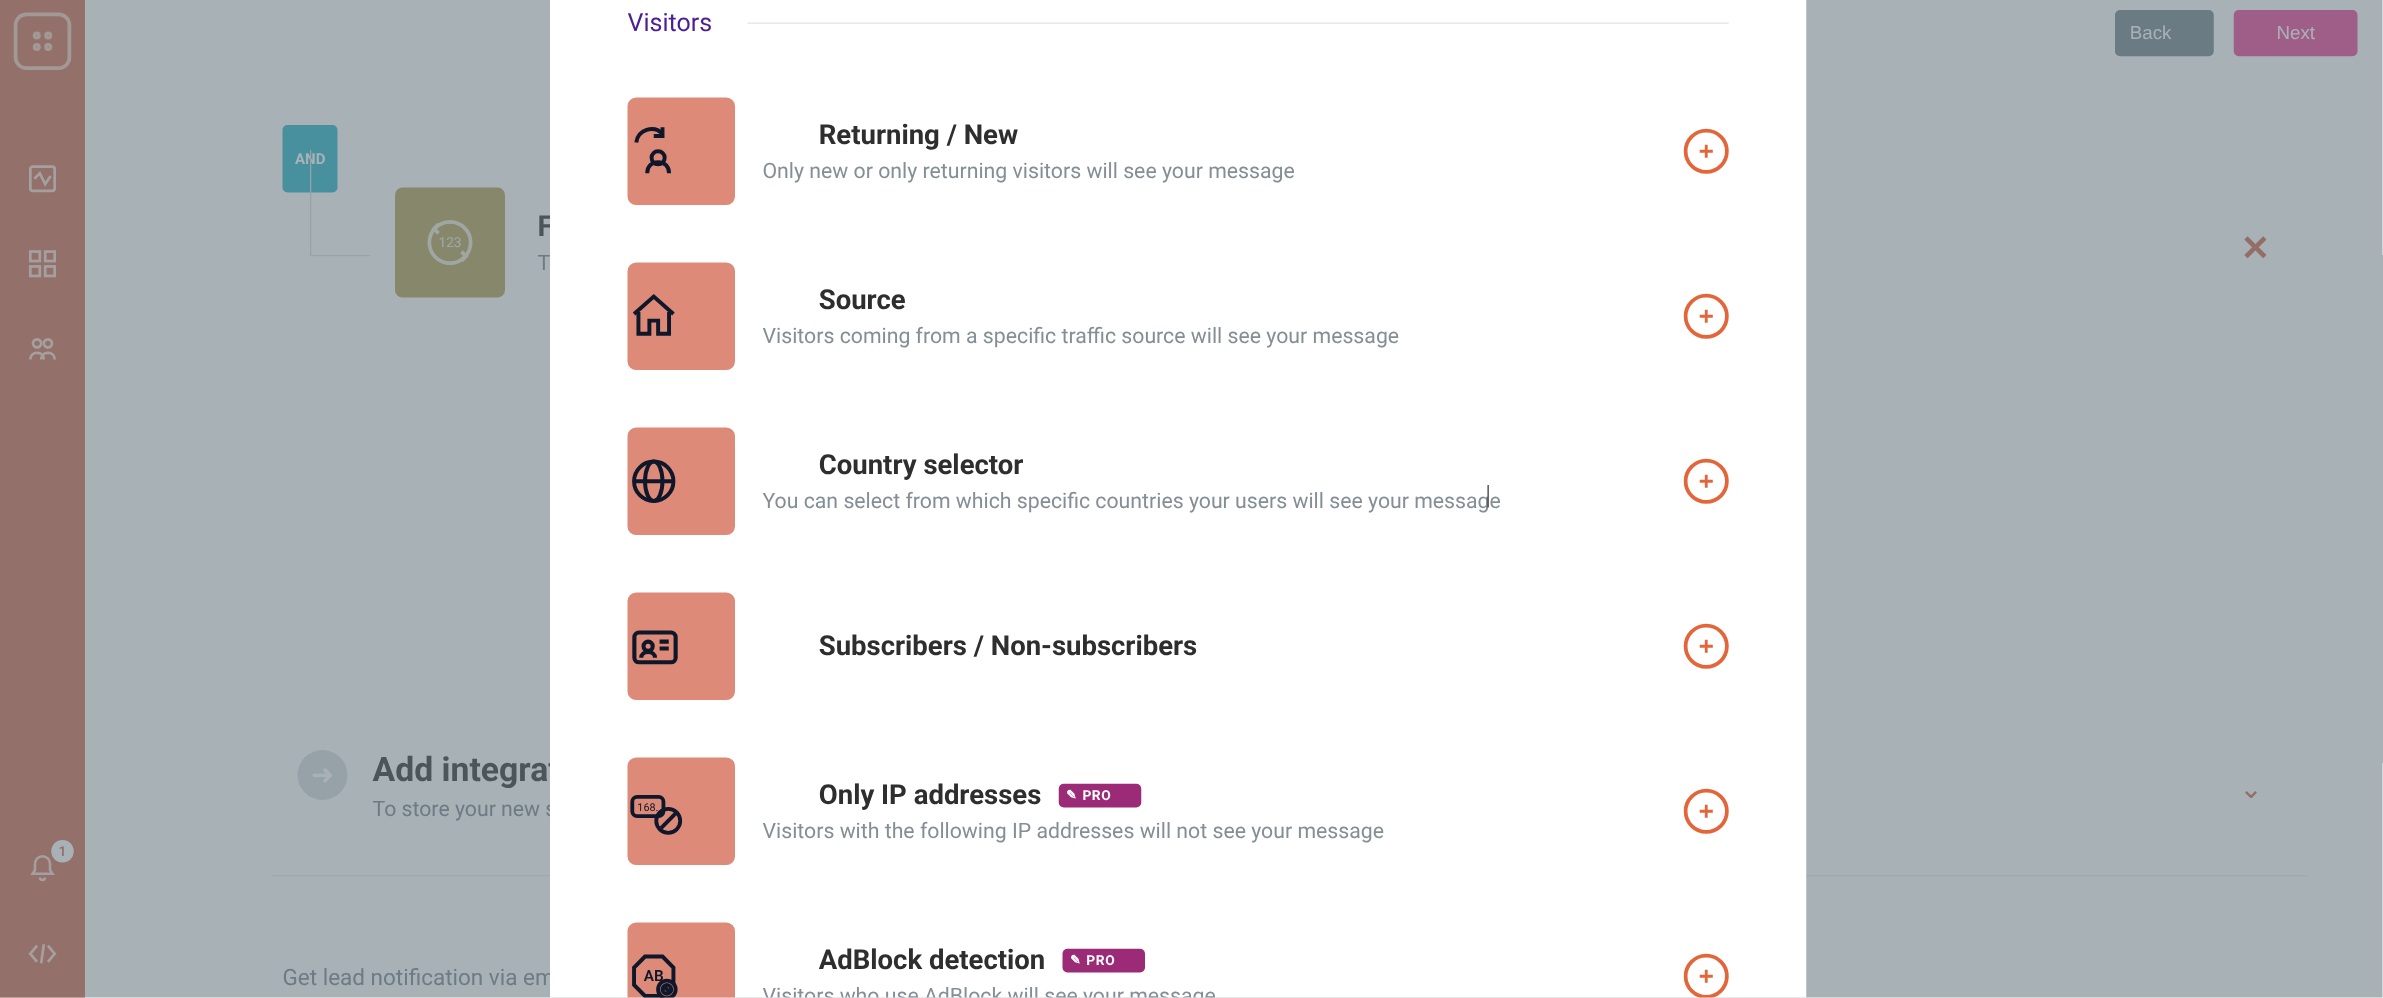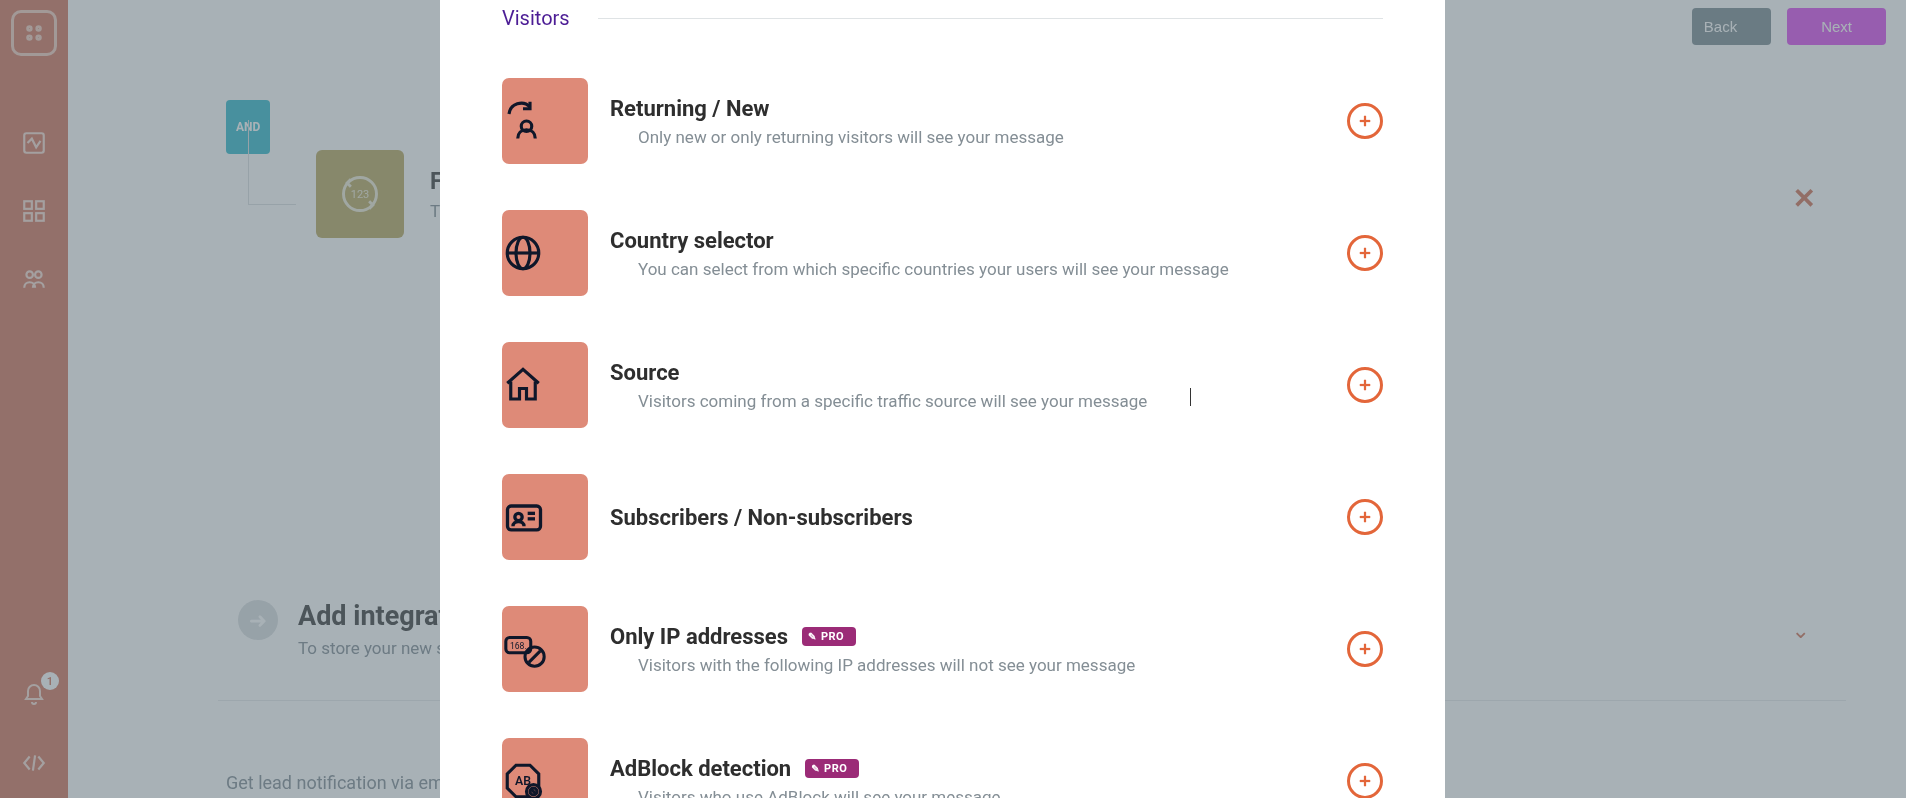--- a/index.html
+++ b/index.html
@@ -71,21 +71,21 @@
   }
   .btn {
     padding: 10px 34px;
     border:none;
     border-radius:4px;
     color:#fff;
     font-size:15px;
     cursor:pointer;
   }
   .btn-back { background:#76878e;padding-left:12px; }
-  .btn-next { background:#d946ef; }
+  .btn-next { background:#ec4899; }
 
   .and-tag {
     position:absolute;
     top:100px; left:158px;
     background:#2bb7c9;
     color:#fff;
     font-size:12px;
     font-weight:700;
     padding:20px 10px;
     border-radius:4px;
@@ -200,31 +200,31 @@
     width:86px;height:86px;
     background:#de8a78;
     border-radius:7px;
     display:flex;align-items:center;justify-content:flex-start;
     color:#0f172a;
     flex-shrink:0;
   }
   .opt-body{flex:1;}
   .opt-title-row{display:flex;align-items:center;gap:14px;}
   .opt-title{
-    font-size:22px;font-weight:700;color:#2e2e2e;
+    font-size:22px;font-weight:700;color:#2e2e2e;margin-left:45px;
   }
   .opt-desc{
-    font-size:17px;color:#848e95;margin-top:6px;margin-left:28px;
+    font-size:17px;color:#848e95;margin-top:6px;
   }
   .pro-badge{
     background:#9b2b77;
     color:#fff;
     font-size:11px;
     font-weight:700;
-    padding:3px 12px 3px 6px;
+    padding:3px 24px 3px 6px;
     border-radius:4px;
     display:inline-flex;align-items:center;gap:4px;
     letter-spacing:0.5px;
   }
   .pro-badge::before{
     content:"✎";
     font-size:10px;
   }
   .add-btn{
     width:36px;height:36px;
@@ -363,50 +363,50 @@
         <div class="add-btn">
           <svg width="18" height="18" viewBox="0 0 24 24" stroke="currentColor" stroke-width="3" fill="none">
             <line x1="12" y1="5" x2="12" y2="19"></line>
             <line x1="5" y1="12" x2="19" y2="12"></line>
           </svg>
         </div>
       </div>
       <div class="opt-row">
         <div class="opt-icon">
           <svg width="42" height="42" viewBox="0 0 24 24" fill="none" stroke="currentColor" stroke-width="1.8">
+            <path d="M3 11l9-8 9 8"></path>
+            <path d="M5 10v10h5v-6h4v6h5V10"></path>
+          </svg>
+        </div>
+        <div class="opt-body">
+          <div class="opt-title-row">
+            <div class="opt-title">Source</div>
+          </div>
+          <div class="opt-desc">Visitors coming from a specific traffic source will see your message</div>
+        </div>
+        <div class="add-btn">
+          <svg width="18" height="18" viewBox="0 0 24 24" stroke="currentColor" stroke-width="3" fill="none">
+            <line x1="12" y1="5" x2="12" y2="19"></line>
+            <line x1="5" y1="12" x2="19" y2="12"></line>
+          </svg>
+        </div>
+      </div>
+      <div class="opt-row">
+        <div class="opt-icon">
+          <svg width="42" height="42" viewBox="0 0 24 24" fill="none" stroke="currentColor" stroke-width="1.8">
             <circle cx="12" cy="12" r="9"></circle>
             <ellipse cx="12" cy="12" rx="4" ry="9"></ellipse>
             <line x1="3" y1="12" x2="21" y2="12"></line>
           </svg>
         </div>
         <div class="opt-body">
           <div class="opt-title-row">
             <div class="opt-title">Country selector</div>
           </div>
           <div class="opt-desc">You can select from which specific countries your users will see your message</div>
-        </div>
-        <div class="add-btn">
-          <svg width="18" height="18" viewBox="0 0 24 24" stroke="currentColor" stroke-width="3" fill="none">
-            <line x1="12" y1="5" x2="12" y2="19"></line>
-            <line x1="5" y1="12" x2="19" y2="12"></line>
-          </svg>
-        </div>
-      </div>
-      <div class="opt-row">
-        <div class="opt-icon">
-          <svg width="42" height="42" viewBox="0 0 24 24" fill="none" stroke="currentColor" stroke-width="1.8">
-            <path d="M3 11l9-8 9 8"></path>
-            <path d="M5 10v10h5v-6h4v6h5V10"></path>
-          </svg>
-        </div>
-        <div class="opt-body">
-          <div class="opt-title-row">
-            <div class="opt-title">Source</div>
-          </div>
-          <div class="opt-desc">Visitors coming from a specific traffic source will see your message</div>
         </div>
         <div class="add-btn">
           <svg width="18" height="18" viewBox="0 0 24 24" stroke="currentColor" stroke-width="3" fill="none">
             <line x1="12" y1="5" x2="12" y2="19"></line>
             <line x1="5" y1="12" x2="19" y2="12"></line>
           </svg>
         </div>
       </div>
       <div class="opt-row">
         <div class="opt-icon">

